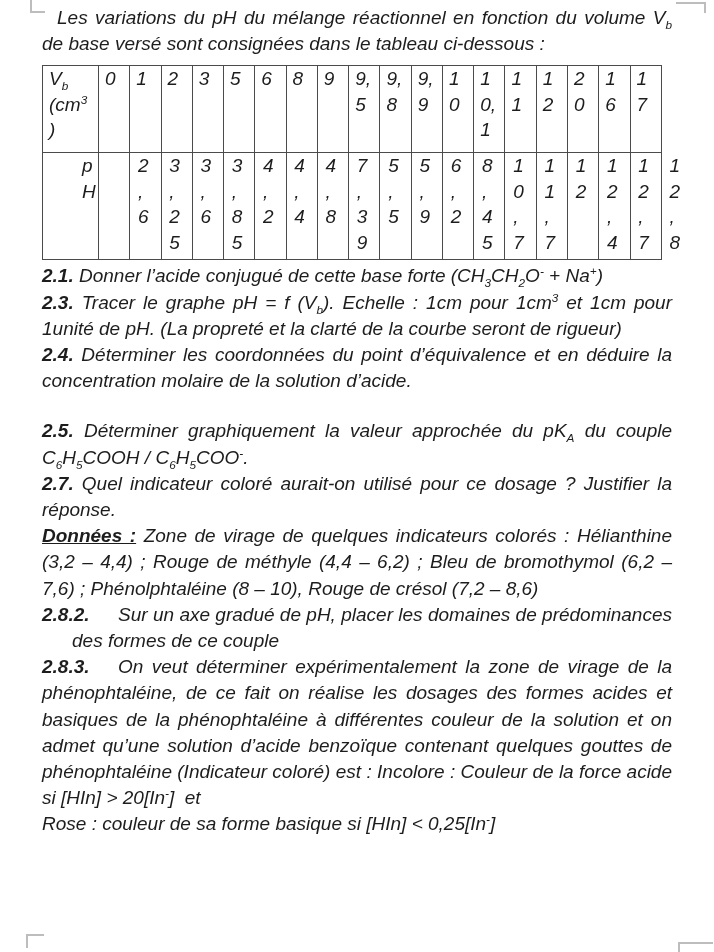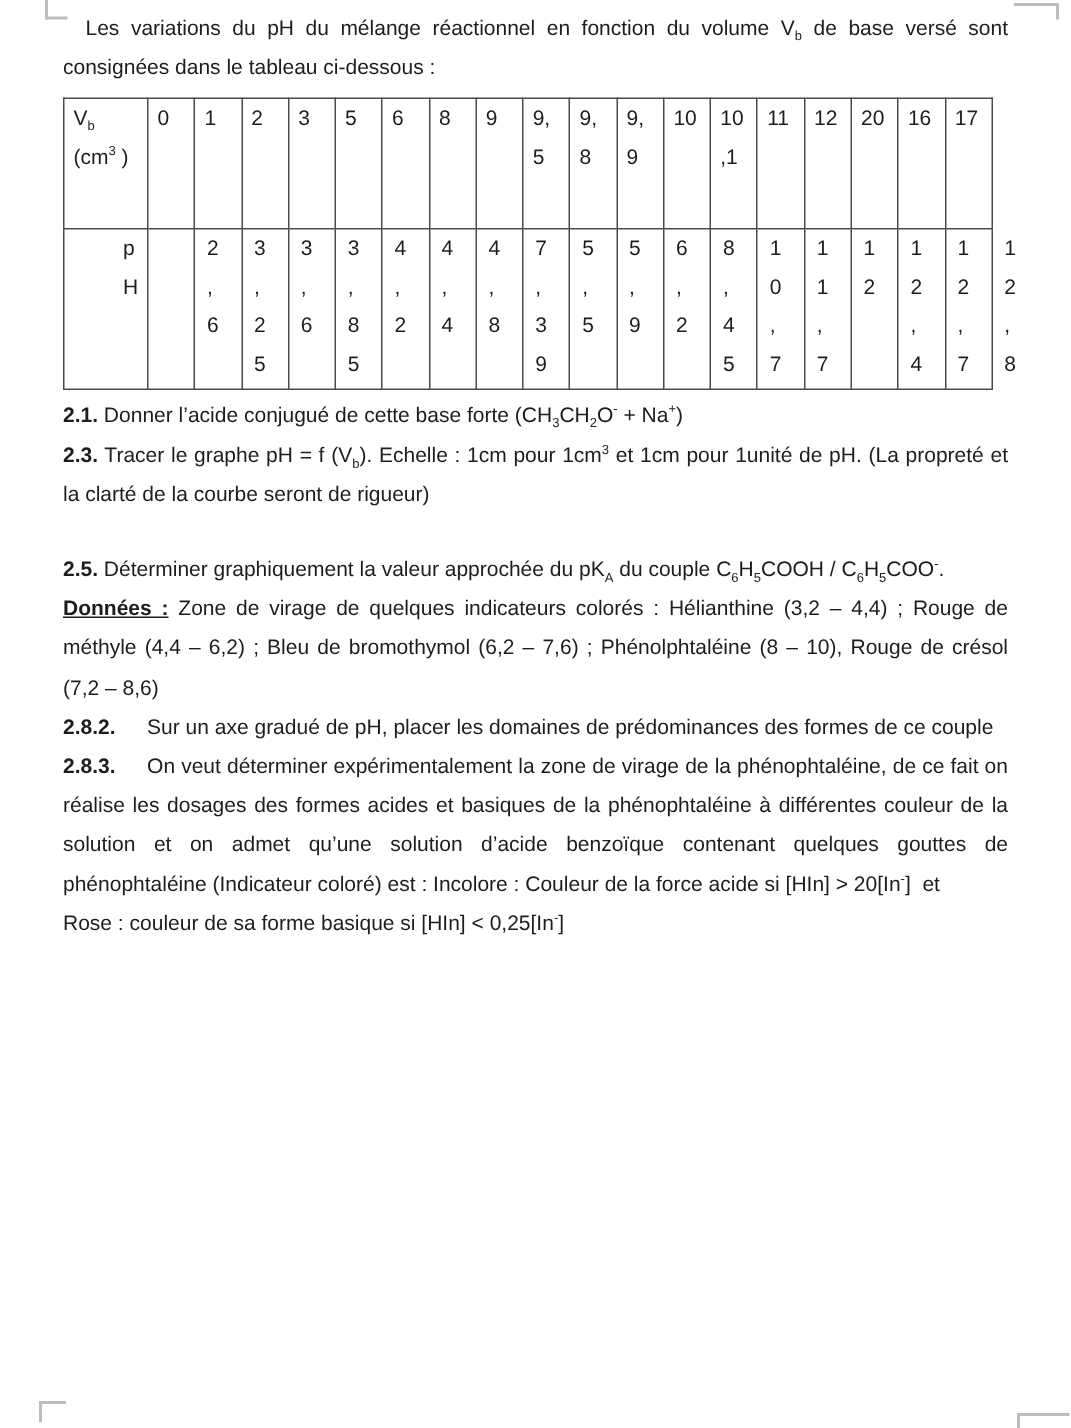--- a/index.html
+++ b/index.html
@@ -7,25 +7,26 @@
     --table-border:#4b4b4b;
     --handle:#bdbdbd;
     --bg:#ffffff;
   }
   html,body{margin:0;padding:0;background:#e9e9e9;}
   .page{
     position:relative;
     width:714px;height:952px;
     background:var(--bg);
     font-family:"Liberation Sans","DejaVu Sans",sans-serif;
-    font-size:14px;
+    font-size:19px;
     line-height:26.2px;
     color:var(--text);
     overflow:hidden;
     margin:0 auto;
+    font-style:italic;
   }
   .content{position:absolute;left:42px;top:5px;width:630px;}
   p{margin:0;text-align:justify;}
   p.intro{text-indent:15px;}
   p.gap-top{margin-top:24px;}
   p.hang{padding-left:30px;text-indent:-30px;}
   sub,sup{font-size:0.62em;line-height:0;}
   .b{font-weight:bold;}
   .u{text-decoration:underline;}
   table.ph-table{
@@ -131,21 +132,23 @@
             <td>12,4</td>
             <td>12,7</td>
             <td>12,8</td>
           </tr>
         </tbody>
     </table>
 
     <div>
         <p><span class="b">2.1.</span><span> Donner l’acide conjugué de cette base forte (CH</span><sub>3</sub><span>CH</span><sub>2</sub><span>O</span><sup>-</sup><span> + Na</span><sup>+</sup><span>)</span></p>
         <p><span class="b">2.3.</span><span> Tracer le graphe pH = f (V</span><sub>b</sub><span>). Echelle&nbsp;: 1cm pour 1cm</span><sup>3</sup><span> et 1cm pour 1unité de pH. (La propreté et la clarté  de la courbe seront de rigueur)</span></p>
+        <p><span class="b">2.4.</span><span> Déterminer les coordonnées du point d’équivalence et en déduire la concentration molaire de la solution d’acide.</span></p>
         <p class="gap-top"><span class="b">2.5.</span><span> Déterminer graphiquement la valeur approchée du pK</span><sub>A</sub><span> du couple C</span><sub>6</sub><span>H</span><sub>5</sub><span>COOH / C</span><sub>6</sub><span>H</span><sub>5</sub><span>COO</span><sup>-</sup><span>.</span></p>
+        <p><span class="b">2.7.</span><span> Quel indicateur coloré aurait-on utilisé pour ce dosage&nbsp;? Justifier la réponse.</span></p>
         <p><span class="b u">Données&nbsp;:</span><span> Zone de virage de quelques indicateurs colorés&nbsp;: Hélianthine (3,2 – 4,4)&nbsp;; Rouge de méthyle (4,4 – 6,2)&nbsp;; Bleu de bromothymol (6,2 – 7,6)&nbsp;; Phénolphtaléine (8 – 10), Rouge de crésol (7,2 – 8,6)</span></p>
         <p class="hang"><span class="b">2.8.2.</span><span>  Sur un axe gradué de pH, placer les domaines de prédominances des formes de ce couple</span></p>
         <p><span class="b">2.8.3.</span><span>  On veut déterminer expérimentalement la zone de virage de la phénophtaléine, de ce fait on réalise les dosages des formes acides et basiques de la phénophtaléine à différentes couleur de la solution et on admet qu’une solution d’acide benzoïque contenant quelques gouttes de phénophtaléine (Indicateur coloré) est&nbsp;: Incolore&nbsp;: Couleur de la force acide si [HIn] &gt; 20[In</span><sup>-</sup><span>] &nbsp;et</span></p>
         <p><span>Rose&nbsp;: couleur de sa forme basique si [HIn] &lt; 0,25[In</span><sup>-</sup><span>]</span></p>
       </div>
 
   </div>
 </div>
 
 </body></html>

